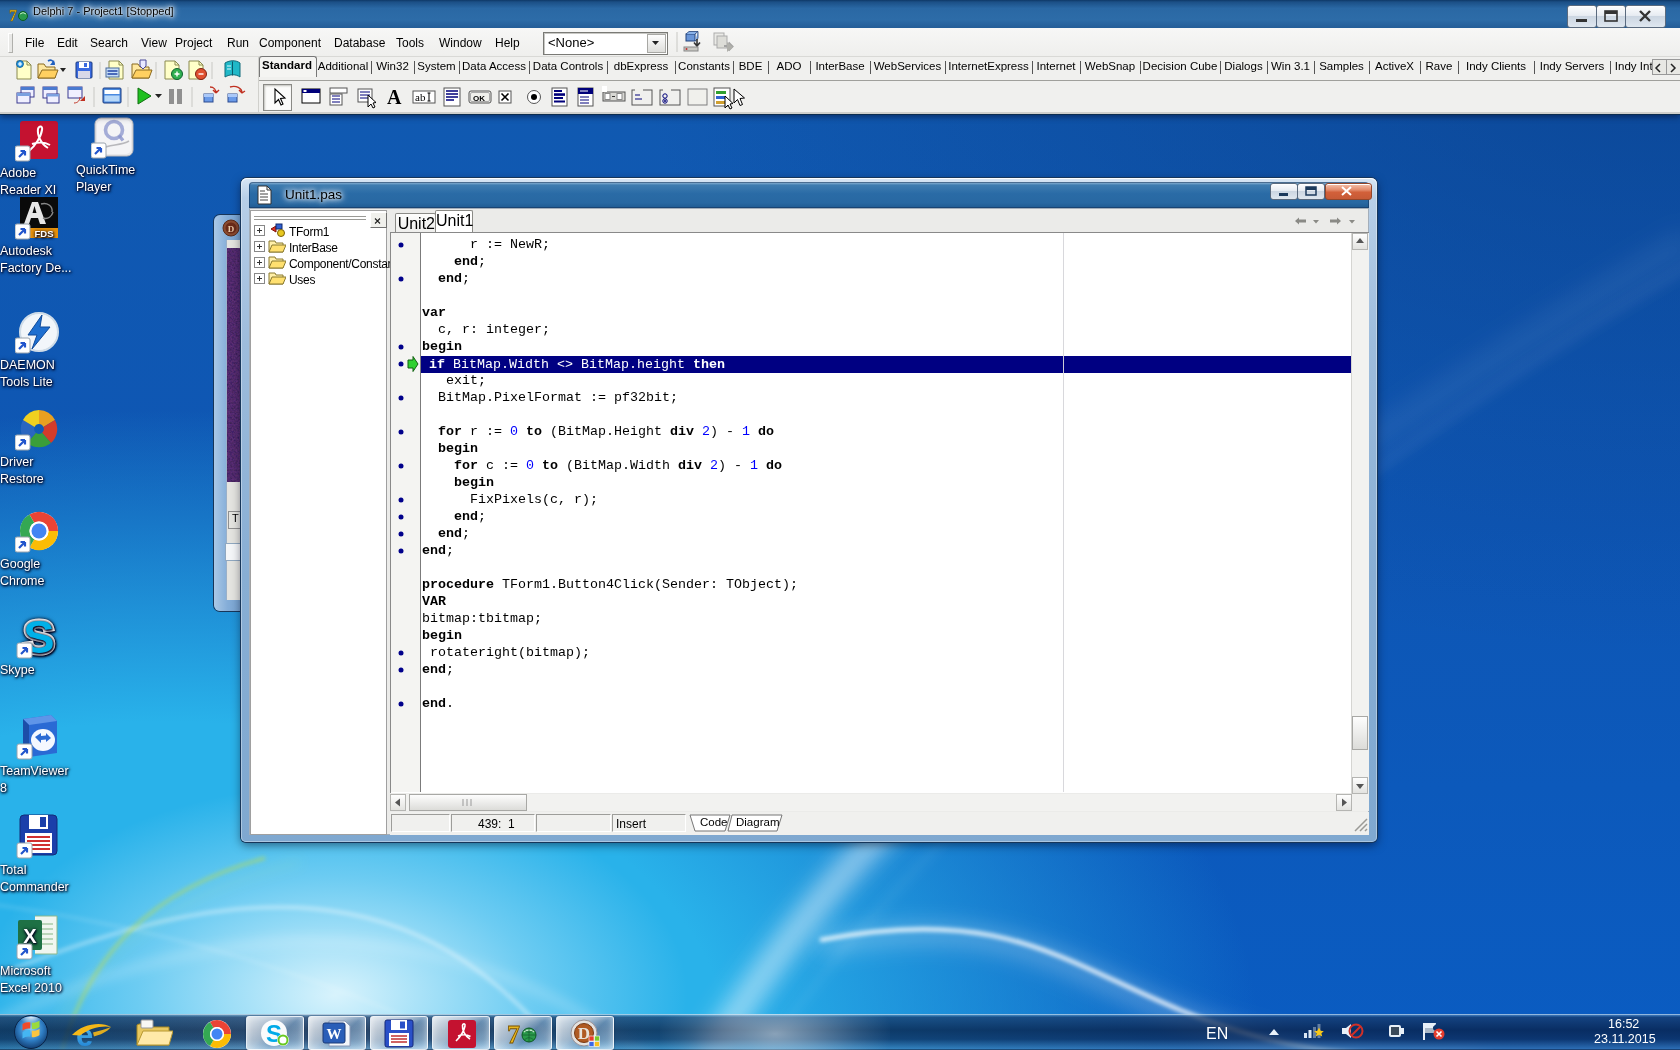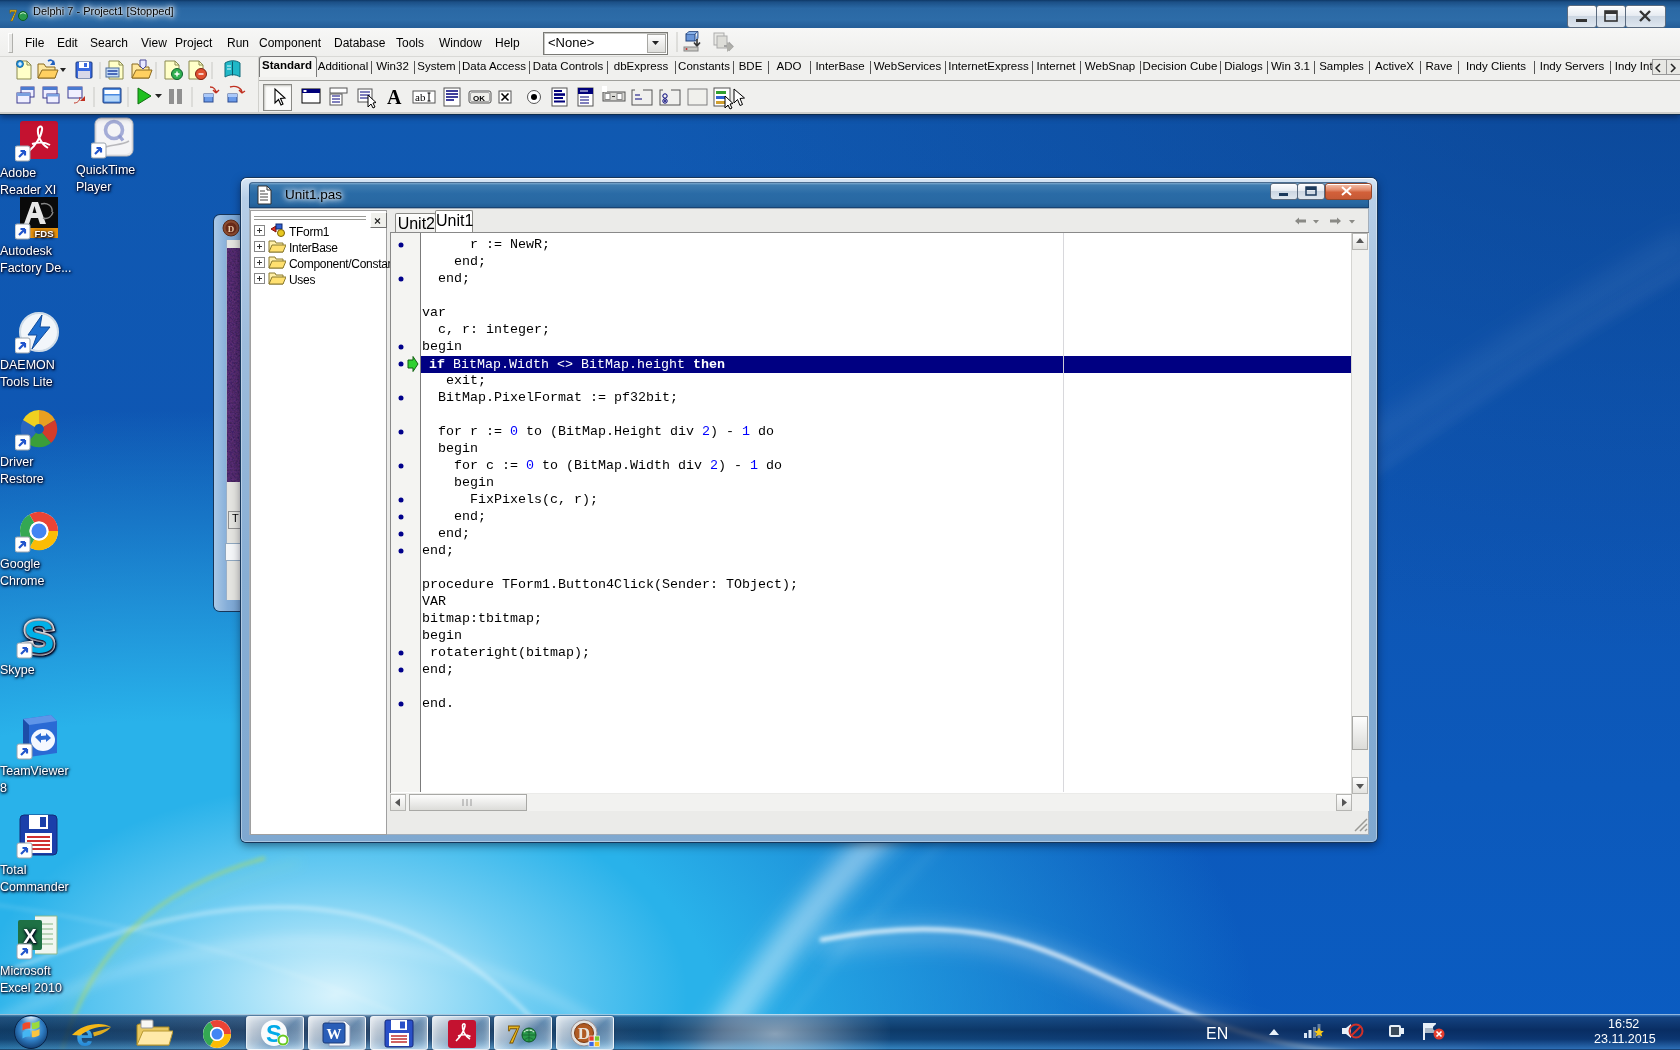--- a/index.html
+++ b/index.html
@@ -52,21 +52,21 @@
 #cttl .t{position:absolute;left:36px;top:5px;font-size:13.5px;color:#000;text-shadow:0 0 4px #fff,0 0 6px #fff,0 0 8px #fff}
 #cbody{position:absolute;left:8px;top:30px;width:1120px;height:627px;background:#ebebe9;box-shadow:inset 0 0 0 1px rgba(30,60,100,.35)}
 
 #xplor{position:absolute;left:9px;top:32px;width:137px;height:625px;background:#fff;border:1px solid #a0a0a0;box-sizing:border-box}
 .tree{font-size:12px;color:#000;letter-spacing:-0.3px}
 .utab{position:absolute;font-size:16px;color:#000;background:linear-gradient(180deg,#fdfdfc,#ededeb);
  border:1px solid #8a8a86;border-bottom:none;border-radius:2px 2px 0 0;text-align:right}
 #editor{position:absolute;left:149px;top:54px;width:979px;height:561px;background:#fff;border-top:1px solid #898989;border-left:1px solid #898989;box-sizing:border-box}
 #gutter{position:absolute;left:0;top:0;width:29px;height:559px;background:#f4f4f2;border-right:1px solid #7b7b7b}
 #code{position:absolute;left:31px;top:3px;font-family:"Liberation Mono",monospace;font-size:13.34px;line-height:17px;white-space:pre;color:#000}
-#code b{font-weight:normal}
+#code b{font-weight:bold}
 #code .n{color:#0000ff}
 #hilite{position:absolute;left:30px;top:123px;width:931px;height:17px;background:#000082}
 #hilite pre{margin:0;font-family:"Liberation Mono",monospace;font-size:13.34px;line-height:17px;color:#fff;white-space:pre}
 #mline{position:absolute;left:672px;top:0;width:1px;height:559px;background:rgba(214,214,218,.95);z-index:3}
 
 .sbtn{position:absolute;background:linear-gradient(180deg,#fefefe,#e3e3e0);border:1px solid #b5b5b2;box-sizing:border-box}
 .thumb{background:linear-gradient(180deg,#fdfdfd,#dcdcd9);border:1px solid #a8a8a5;box-sizing:border-box;position:absolute}
 #vscroll{position:absolute;right:0;top:0;width:17px;height:561px;background:#f2f2f0;border-left:1px solid #d5d5d2}
 #hscroll{position:absolute;left:149px;top:616px;width:962px;height:17px;background:#f2f2f0}
 
@@ -682,20 +682,38 @@
         </svg></div>
    <div class="sbtn" style="right:0;top:0;width:16px;height:17px"><svg width="14" height="15">
           <path d="M 10,7.5 L 5,3.5 L 5,11.5 Z" fill="#555"></path>
         </svg></div>
    <div class="thumb" style="left:19px;top:0;width:118px;height:17px"><svg width="116" height="15">
           <path d="M 53,4 L 53,11 M 57,4 L 57,11 M 61,4 L 61,11" stroke="#999"></path>
         </svg></div>
   </div>
   <div class="abs" style="left:1111px;top:616px;width:17px;height:17px;background:#f0f0ee"></div>
 
+  <div id="cstatus">
+   <div class="sp" style="left:1px;width:59px"></div>
+   <div class="sp" style="left:61px;width:84px">
+        <span style="position:absolute;left:26px;top:2px">439:&nbsp;&nbsp;1</span>
+      </div>
+   <div class="sp" style="left:146px;width:75px"></div>
+   <div class="sp" style="left:222px;width:74px">
+        <span style="position:absolute;left:3px;top:2px">Insert</span>
+      </div>
+   <div class="abs" style="left:299px;top:2px;width:140px;height:20px">
+    <svg width="140" height="20" viewBox="0 0 140 20">
+          <path d="M 1,1 L 41,1 L 36,17 L 6,17 Z" fill="#fff" stroke="#777"></path>
+          <path d="M 43,1 L 93,1 L 88,17 L 39,17 Z" fill="#fff" stroke="#777"></path>
+        </svg>
+    <span style="position:absolute;left:11px;top:2px;font-size:11.5px">Code</span>
+    <span style="position:absolute;left:47px;top:2px;font-size:11.5px">Diagram</span>
+   </div>
+  </div>
   <svg class="abs" style="left:1113px;top:640px" width="14" height="14">
       <path d="M 13,1 L 1,13 M 13,6 L 6,13 M 13,11 L 11,13" stroke="#9a9a96" stroke-width="1.5"></path>
     </svg>
 </div>
 
 
 <div id="taskbar" class="abs"></div>
 <div class="abs" style="left:660px;top:1014px;width:230px;height:36px;background:radial-gradient(140px 60px at 50% 55%, rgba(255,255,255,.5), rgba(255,255,255,.12) 60%, rgba(255,255,255,0) 85%);z-index:5"></div>
 <svg class="abs" style="left:11px;top:1014px;z-index:5" width="40" height="36" viewBox="0 0 40 36">
  <defs>

